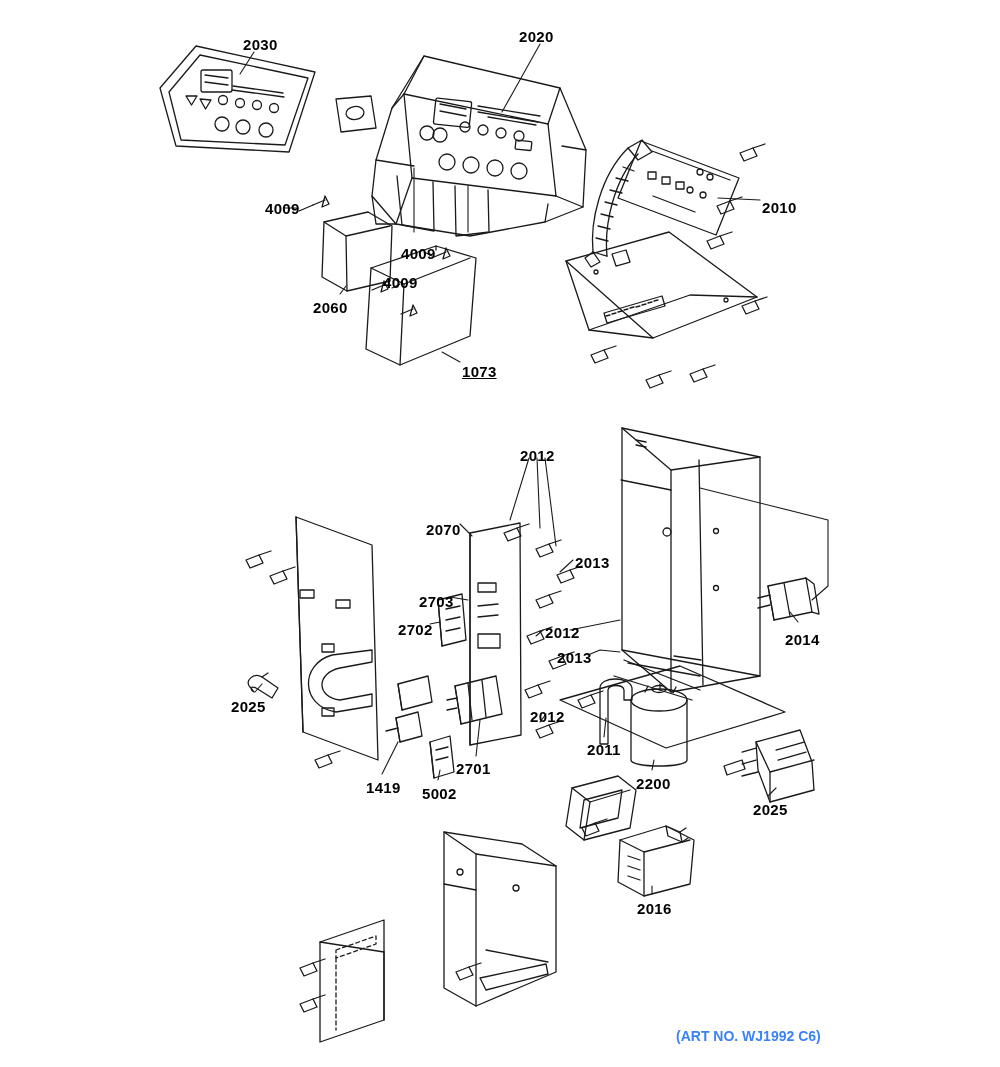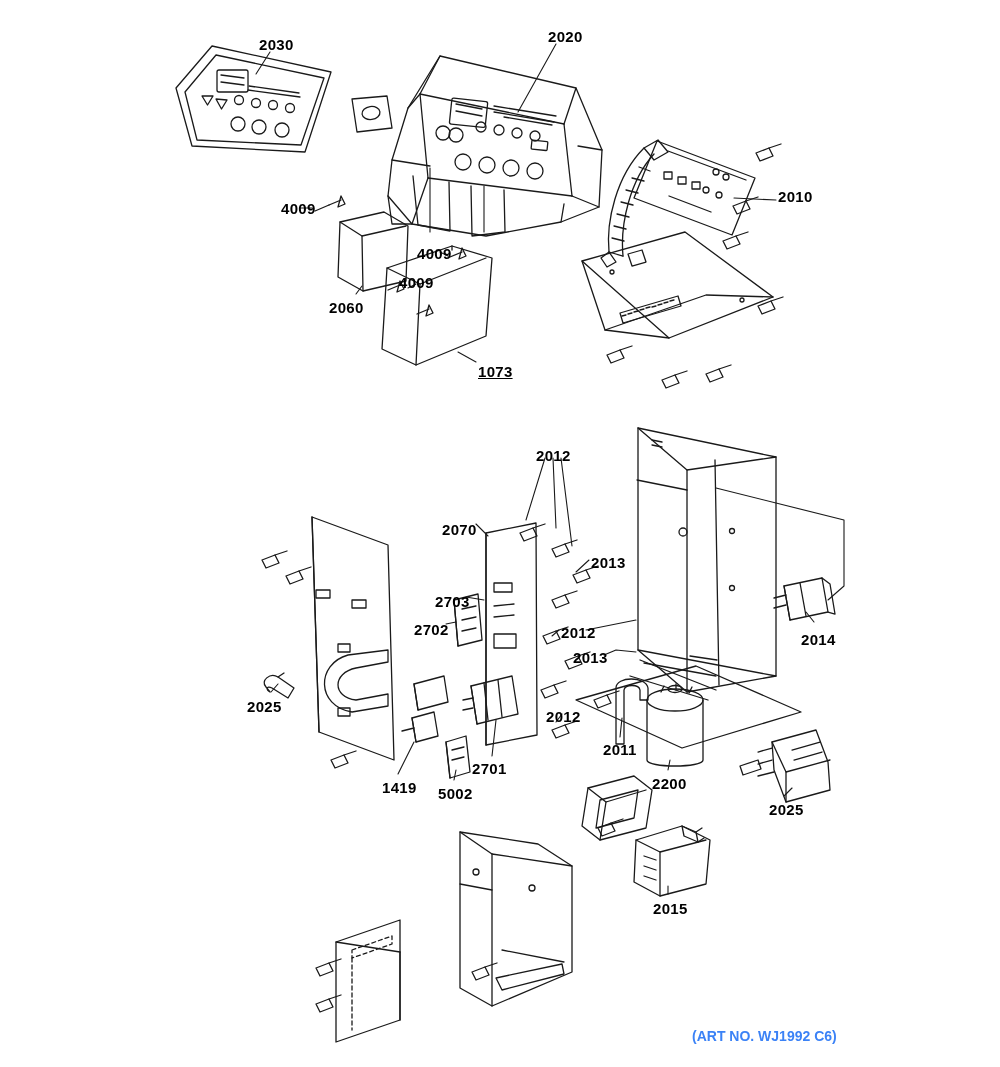--- a/index.html
+++ b/index.html
@@ -13,21 +13,20 @@
     position: relative;
     font-family: "Liberation Sans", sans-serif;
     color: #000000;
     overflow: hidden;
   }
   #diagram-root {
     position: absolute;
     left: 0; top: 0;
     width: 872px;
     height: 1067px;
-    margin-left: 16px;
   }
   svg.art {
     position: absolute;
     left: 0; top: 0;
     width: 1000px;
     height: 1067px;
   }
   .callout {
     position: absolute;
     font-family: "Liberation Sans", sans-serif;
@@ -422,22 +421,22 @@
 
         <path d="M768 796 L776 788"></path>
 
         <path d="M652 894 L652 886"></path>
       </g>
 
     </g>
   </svg>
 
   <div class="callout" style="left:243px; top:36px;">2030</div>
-  <div class="callout" style="left:532px; top:28px;">2020</div>
-  <div class="callout" style="left:762px; top:188px;">2010</div>
+  <div class="callout" style="left:519px; top:28px;">2020</div>
+  <div class="callout" style="left:762px; top:199px;">2010</div>
   <div class="callout" style="left:265px; top:200px;">4009</div>
   <div class="callout" style="left:401px; top:245px;">4009</div>
   <div class="callout" style="left:383px; top:274px;">4009</div>
   <div class="callout" style="left:313px; top:299px;">2060</div>
   <div class="callout" style="left:462px; top:363px;text-decoration:underline;">1073</div>
   <div class="callout" style="left:520px; top:447px;">2012</div>
   <div class="callout" style="left:426px; top:521px;">2070</div>
   <div class="callout" style="left:575px; top:554px;">2013</div>
   <div class="callout" style="left:419px; top:593px;">2703</div>
   <div class="callout" style="left:398px; top:621px;">2702</div>
@@ -445,17 +444,17 @@
   <div class="callout" style="left:785px; top:631px;">2014</div>
   <div class="callout" style="left:557px; top:649px;">2013</div>
   <div class="callout" style="left:231px; top:698px;">2025</div>
   <div class="callout" style="left:530px; top:708px;">2012</div>
   <div class="callout" style="left:587px; top:741px;text-align:center;">2011</div>
   <div class="callout" style="left:456px; top:760px;">2701</div>
   <div class="callout" style="left:636px; top:775px;">2200</div>
   <div class="callout" style="left:366px; top:779px;">1419</div>
   <div class="callout" style="left:422px; top:785px;">5002</div>
   <div class="callout" style="left:753px; top:801px;">2025</div>
-  <div class="callout" style="left:637px; top:900px;">2015</div>
+  <div class="callout" style="left:637px; top:900px;">2016</div>
 
   <div class="artno" style="left:676px; top:1028px;">(ART NO. WJ1992 C6)</div>
 
 </div>
 
 </body></html>

